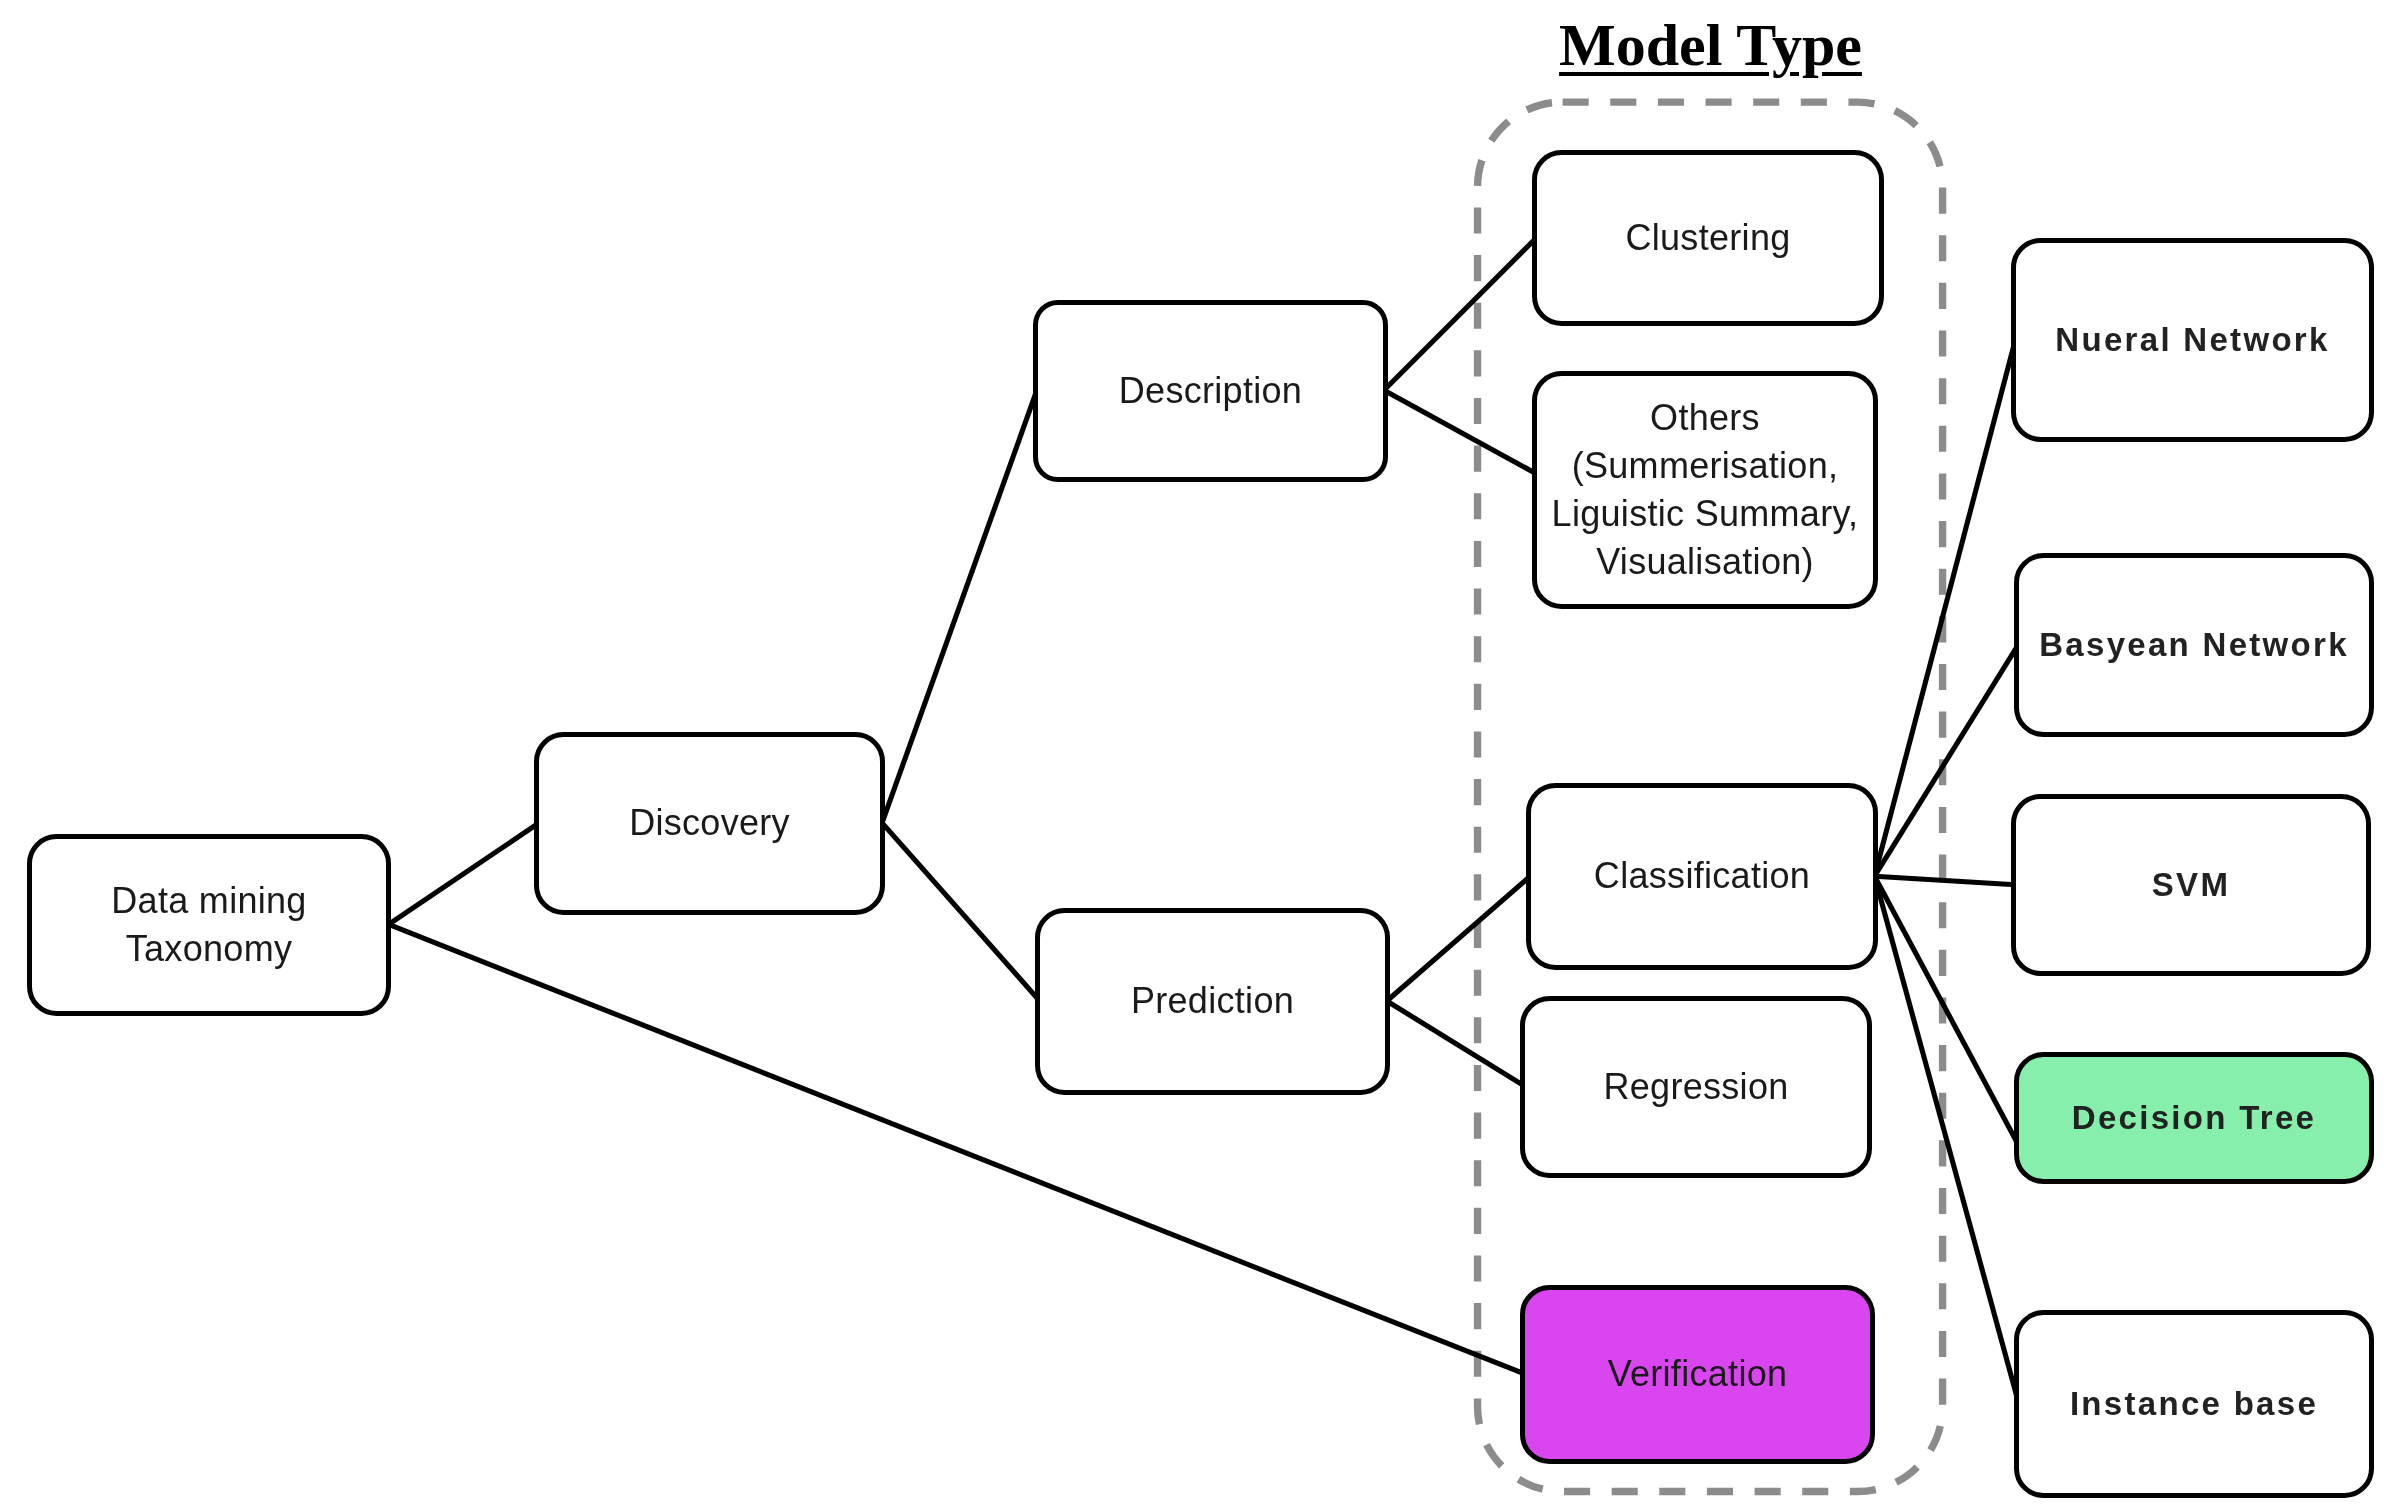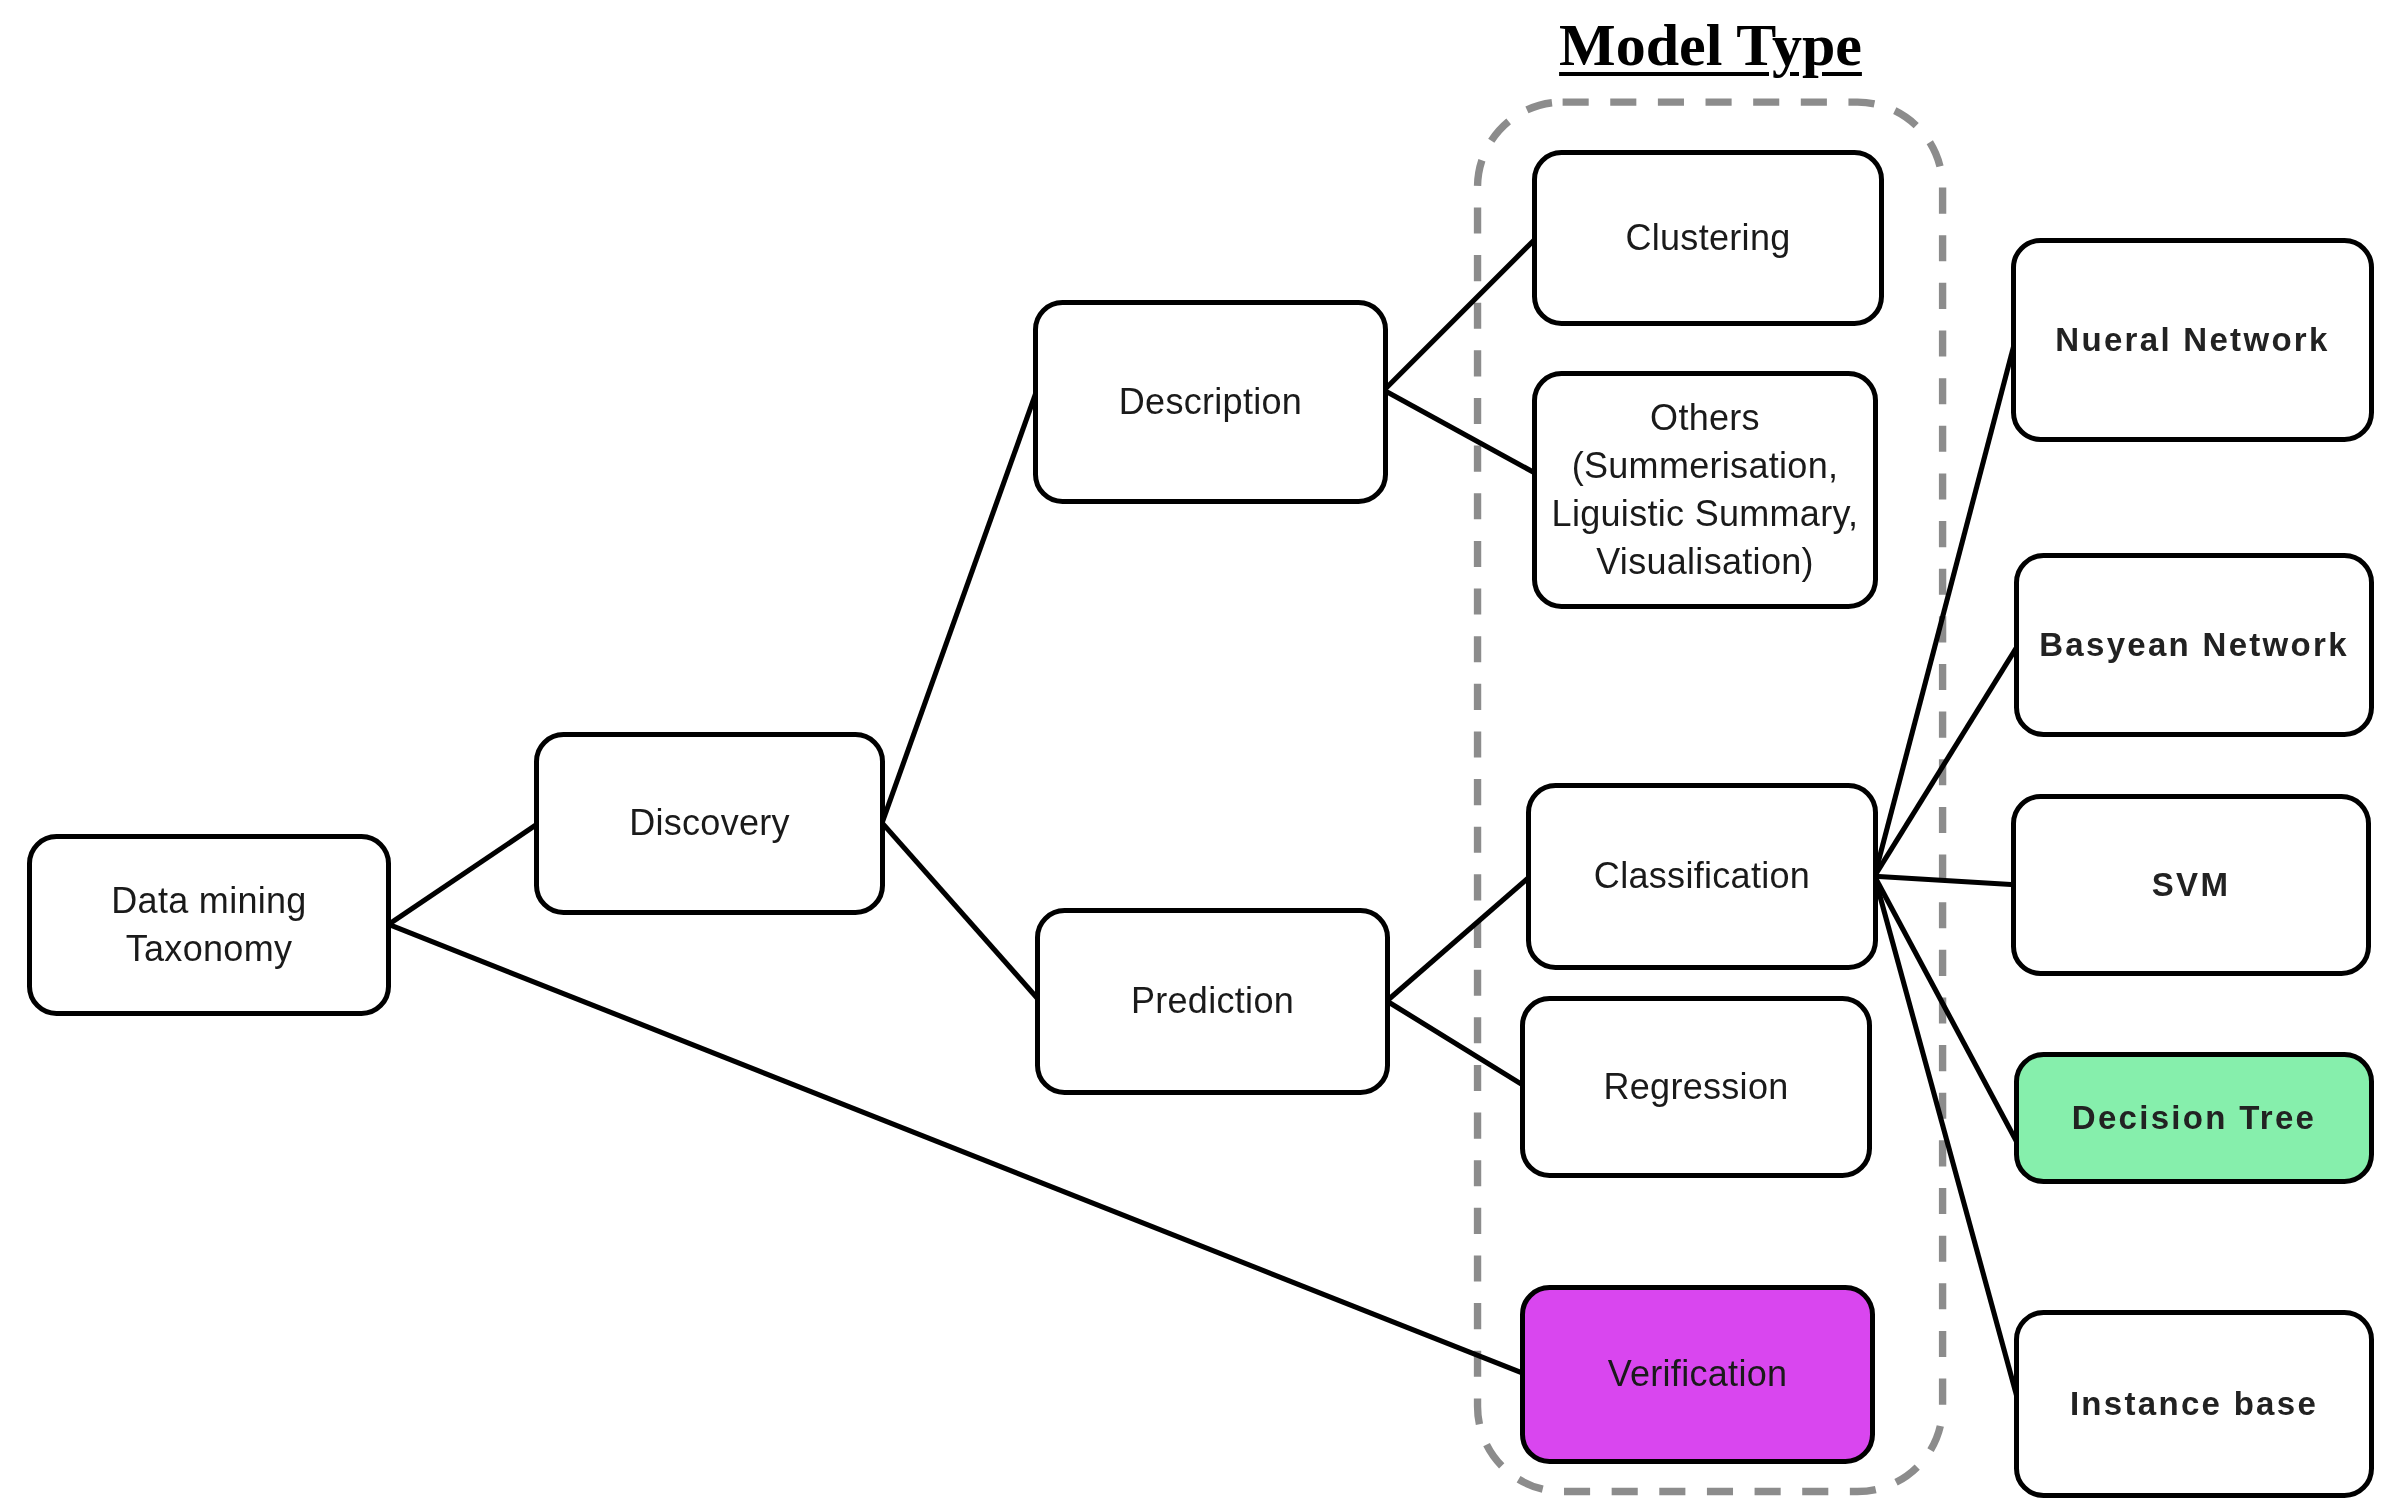--- a/index.html
+++ b/index.html
@@ -85,21 +85,21 @@
     </svg>
   <h1 id="group-title" style="left: 1478px; width: 465px;">Model Type</h1>
   <div id="nodes">
       <div class="node light" style="left: 27px; top: 834px; width: 364px; height: 182px; border-color: rgb(0, 0, 0); background: rgb(255, 255, 255);">
         <span class="lbl">Data mining
 Taxonomy</span>
       </div>
       <div class="node light" style="left: 534px; top: 732px; width: 351px; height: 183px; border-color: rgb(0, 0, 0); background: rgb(255, 255, 255);">
         <span class="lbl">Discovery</span>
       </div>
-      <div class="node light" style="left: 1033px; top: 300px; width: 355px; height: 204px; border-color: rgb(0, 0, 0); background: rgb(255, 255, 255);">
+      <div class="node light" style="left: 1033px; top: 300px; width: 355px; height: 182px; border-color: rgb(0, 0, 0); background: rgb(255, 255, 255); border-radius: 25px;">
         <span class="lbl">Description</span>
       </div>
       <div class="node light" style="left: 1035px; top: 908px; width: 355px; height: 187px; border-color: rgb(0, 0, 0); background: rgb(255, 255, 255);">
         <span class="lbl">Prediction</span>
       </div>
       <div class="node light" style="left: 1532px; top: 150px; width: 352px; height: 176px; border-color: rgb(0, 0, 0); background: rgb(255, 255, 255);">
         <span class="lbl">Clustering</span>
       </div>
       <div class="node light" style="left: 1532px; top: 355px; width: 346px; height: 238px; border-color: rgb(0, 0, 0); background: rgb(255, 255, 255); margin-top: 16px;">
         <span class="lbl">Others

